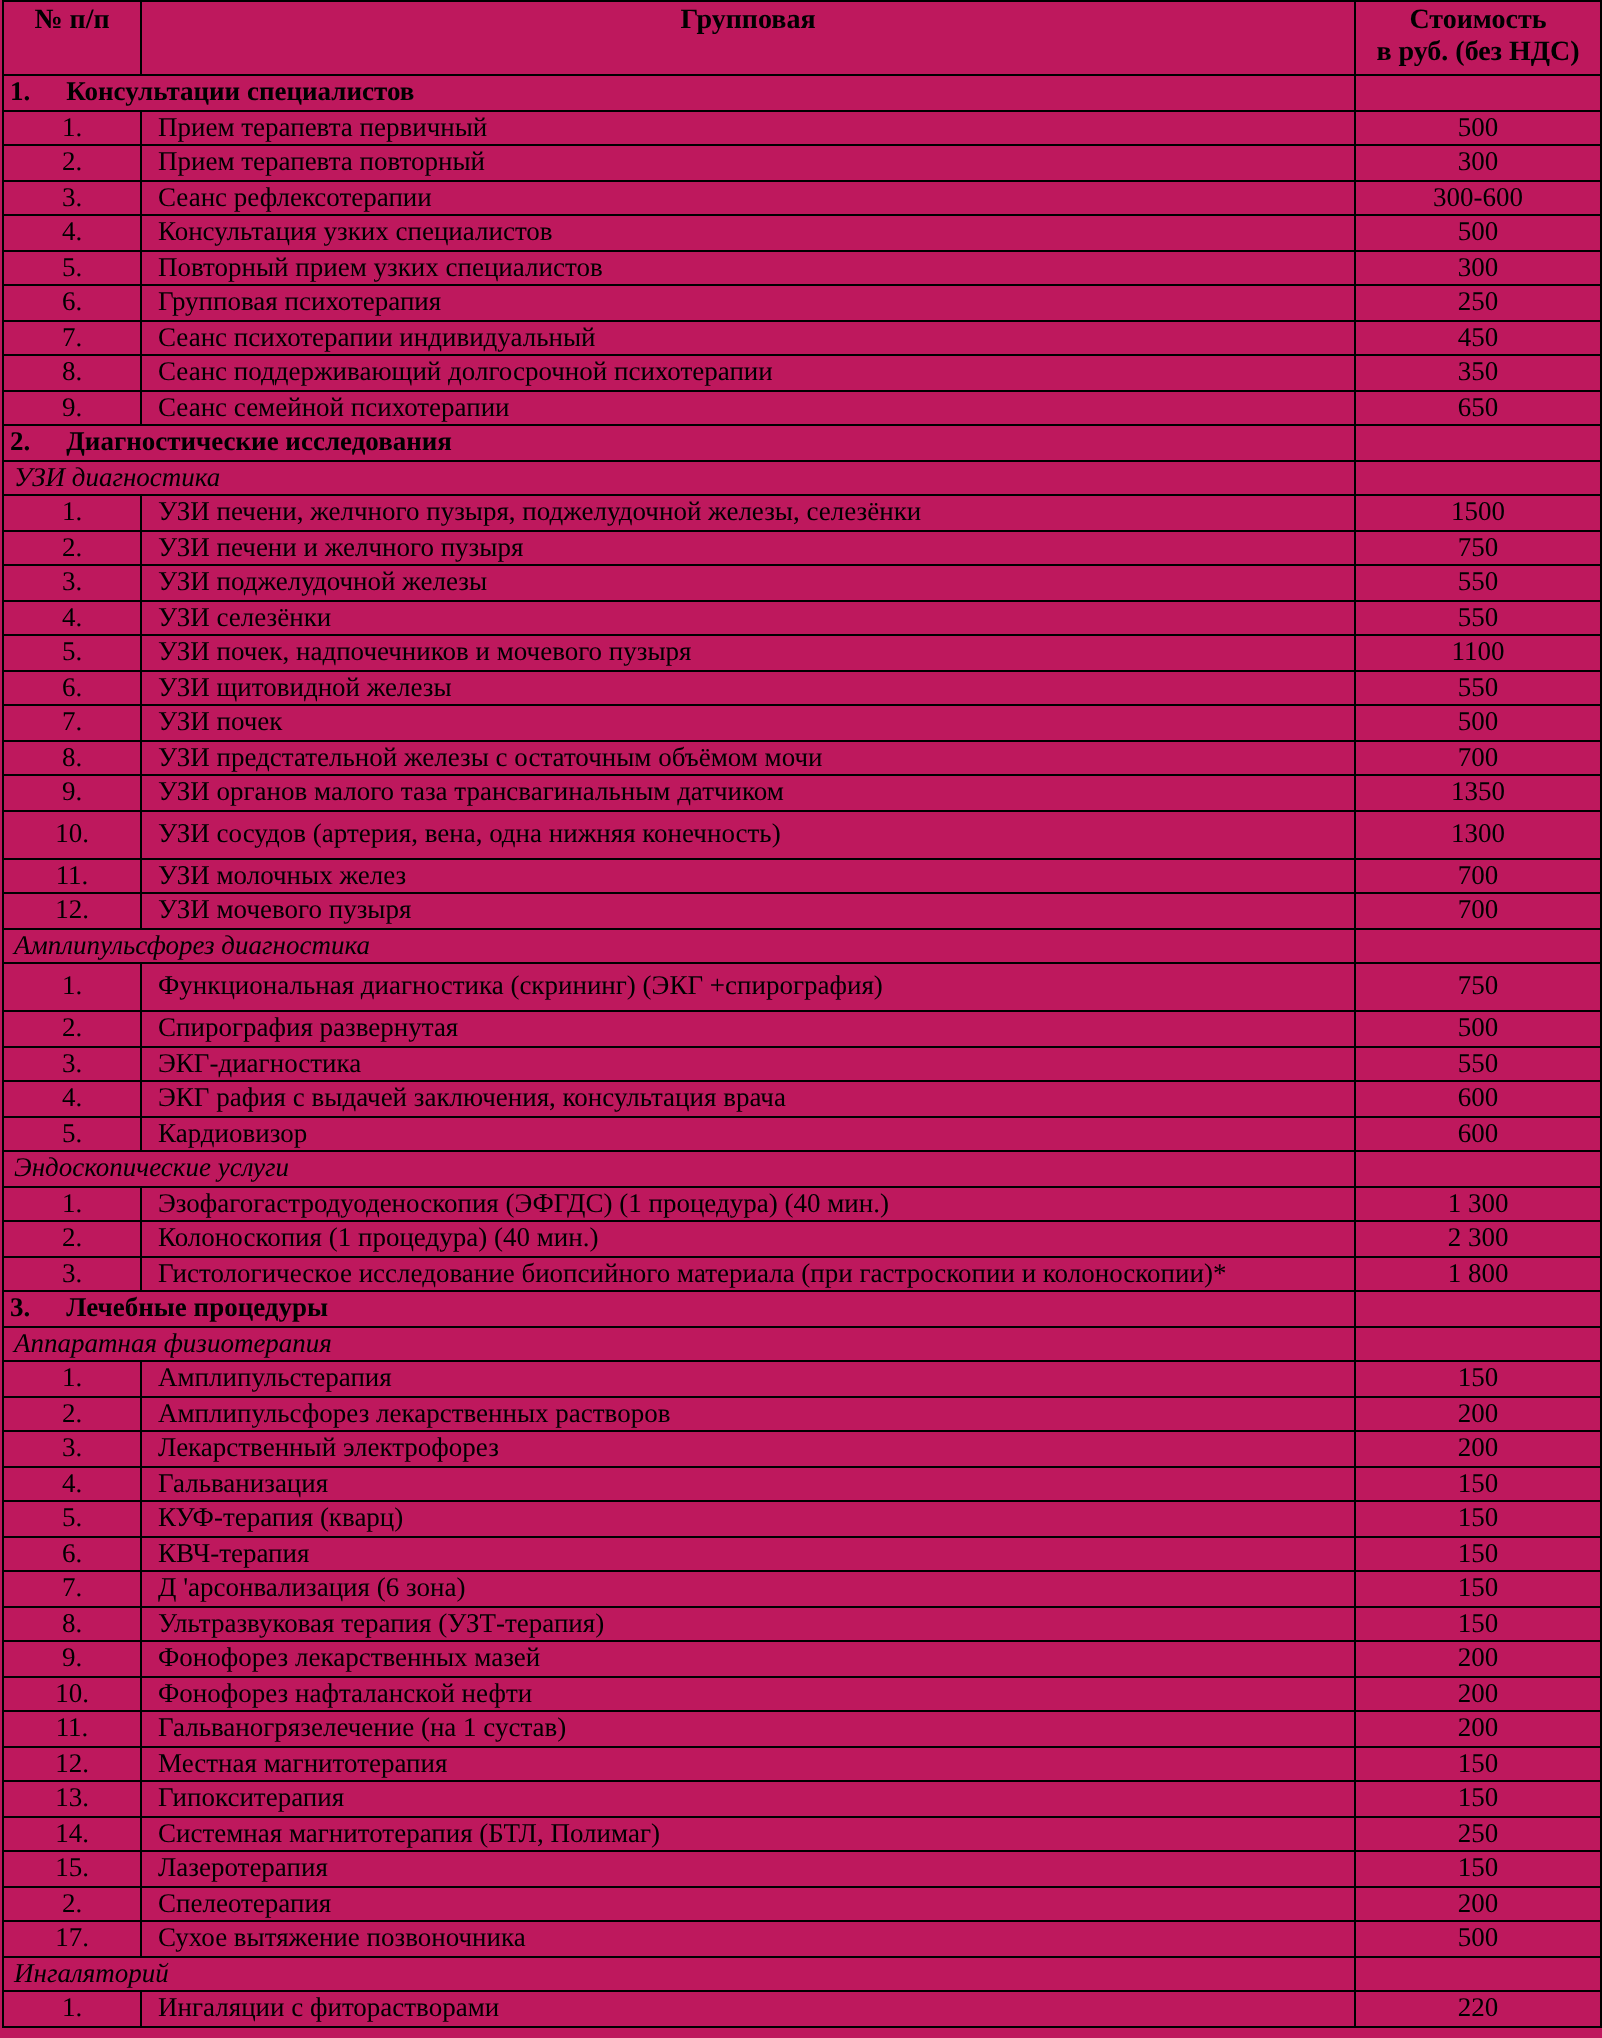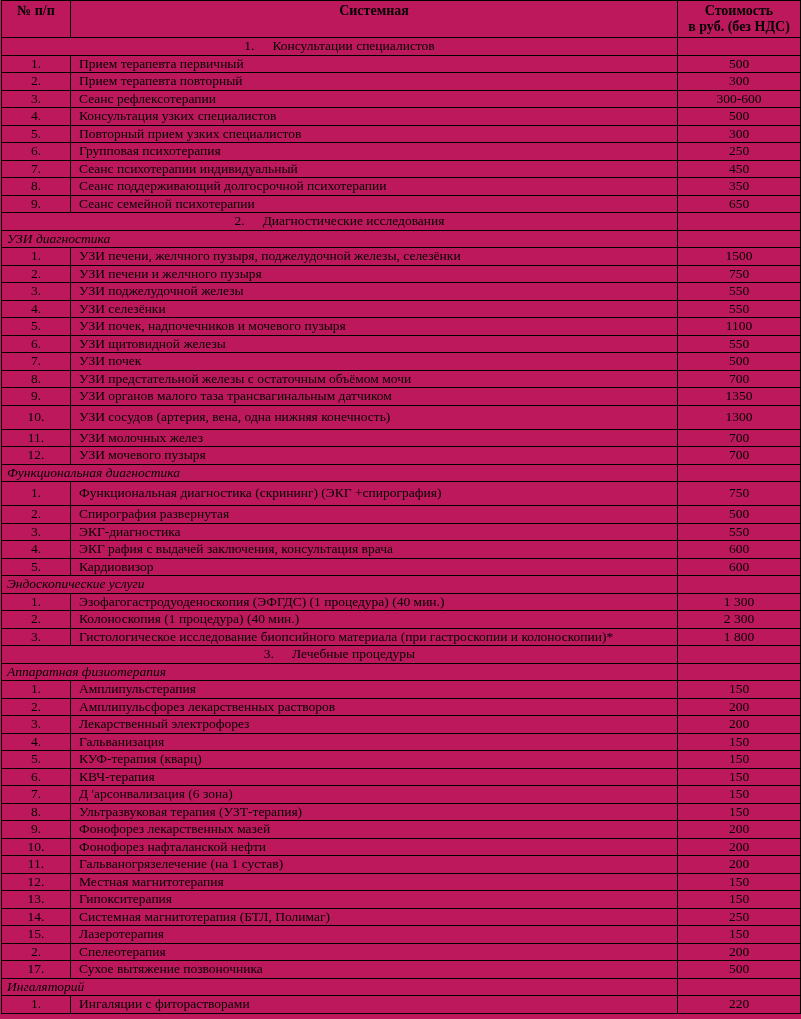--- a/index.html
+++ b/index.html
@@ -43,22 +43,21 @@
     vertical-align: top;
     padding-top: 2px;
     height: 34px;
     text-align: center;
   }
   td.cell-num   { text-align: center; }
   td.cell-name  { text-align: left; padding-left: 8px; }
   td.cell-price { text-align: center; }
 
   tr.sec td.merged {
-    text-align: center;
-    font-weight: normal;
+    font-weight: bold;
   }
   tr.sec .secnum { margin-right: 18px; }
   tr.sub td.merged {
     font-weight: normal;
     font-style: italic;
     padding-left: 5px;
     text-align: left;
   }
   tr.tall td { height: 23px; }
 </style>
@@ -68,21 +67,21 @@
 <div class="page">
   <table class="price-table">
     <colgroup>
       <col class="c-num">
       <col class="c-name">
       <col class="c-price">
     </colgroup>
     <thead>
       <tr>
         <th>№ п/п</th>
-        <th>Системная</th>
+        <th>Групповая</th>
         <th>
           <div>Стоимость</div>
           <div>в руб. (без НДС)</div>
         </th>
       </tr>
     </thead>
     <tbody>
         <tr class="sec">
           <td colspan="2" class="merged"><span class="secnum">1.</span><span>Консультации специалистов</span></td>
           <td class="cell-price"></td>
@@ -194,21 +193,21 @@
           <td class="cell-num">11.</td>
           <td class="cell-name">УЗИ  молочных желез</td>
           <td class="cell-price">700</td>
         </tr>
         <tr>
           <td class="cell-num">12.</td>
           <td class="cell-name">УЗИ мочевого пузыря</td>
           <td class="cell-price">700</td>
         </tr>
         <tr class="sub">
-          <td colspan="2" class="merged">Функциональная диагностика</td>
+          <td colspan="2" class="merged">Амплипульсфорез диагностика</td>
           <td class="cell-price"></td>
         </tr>
         <tr class="tall">
           <td class="cell-num">1.</td>
           <td class="cell-name">Функциональная диагностика (скрининг) (ЭКГ +спирография)</td>
           <td class="cell-price">750</td>
         </tr>
         <tr>
           <td class="cell-num">2.</td>
           <td class="cell-name">Спирография развернутая</td>

